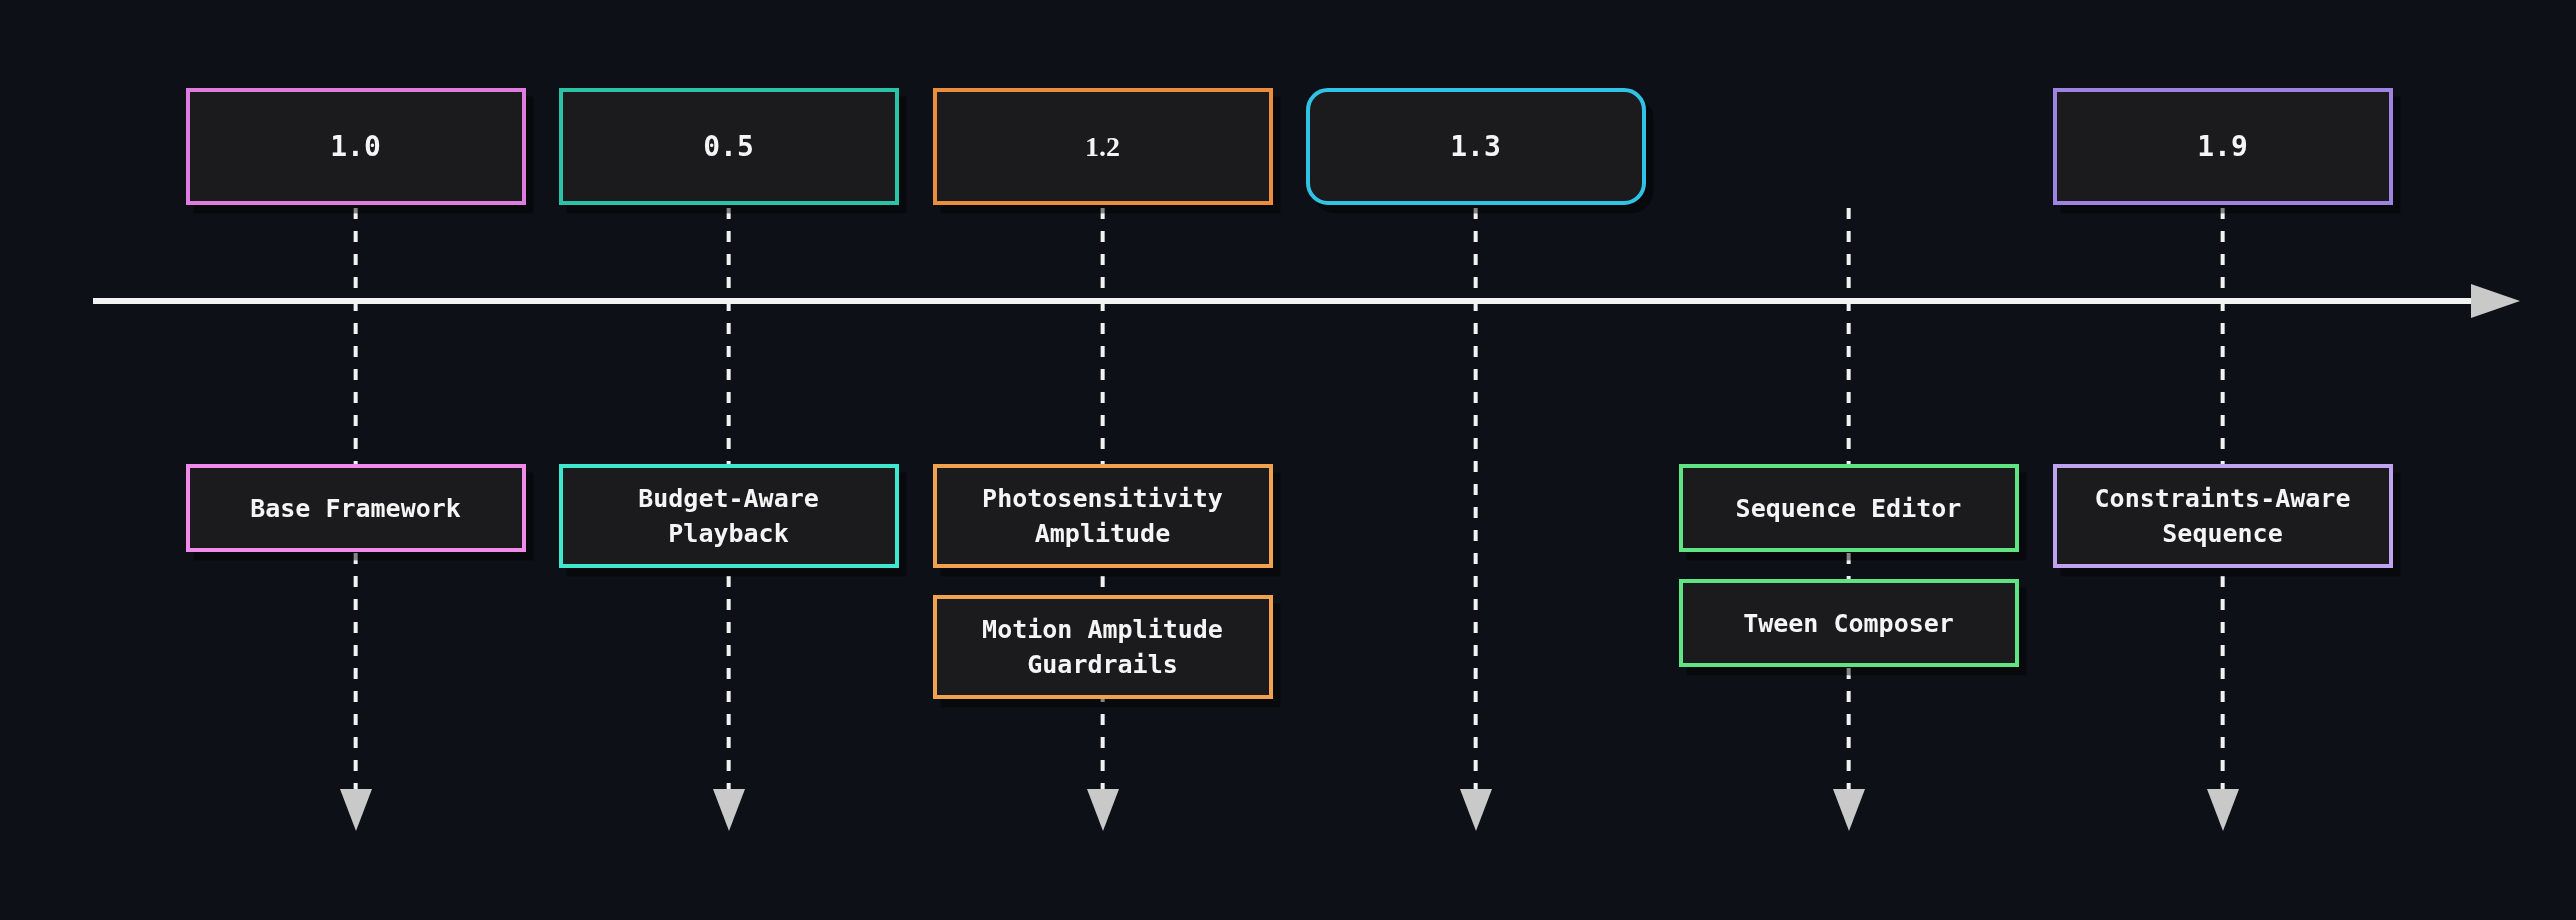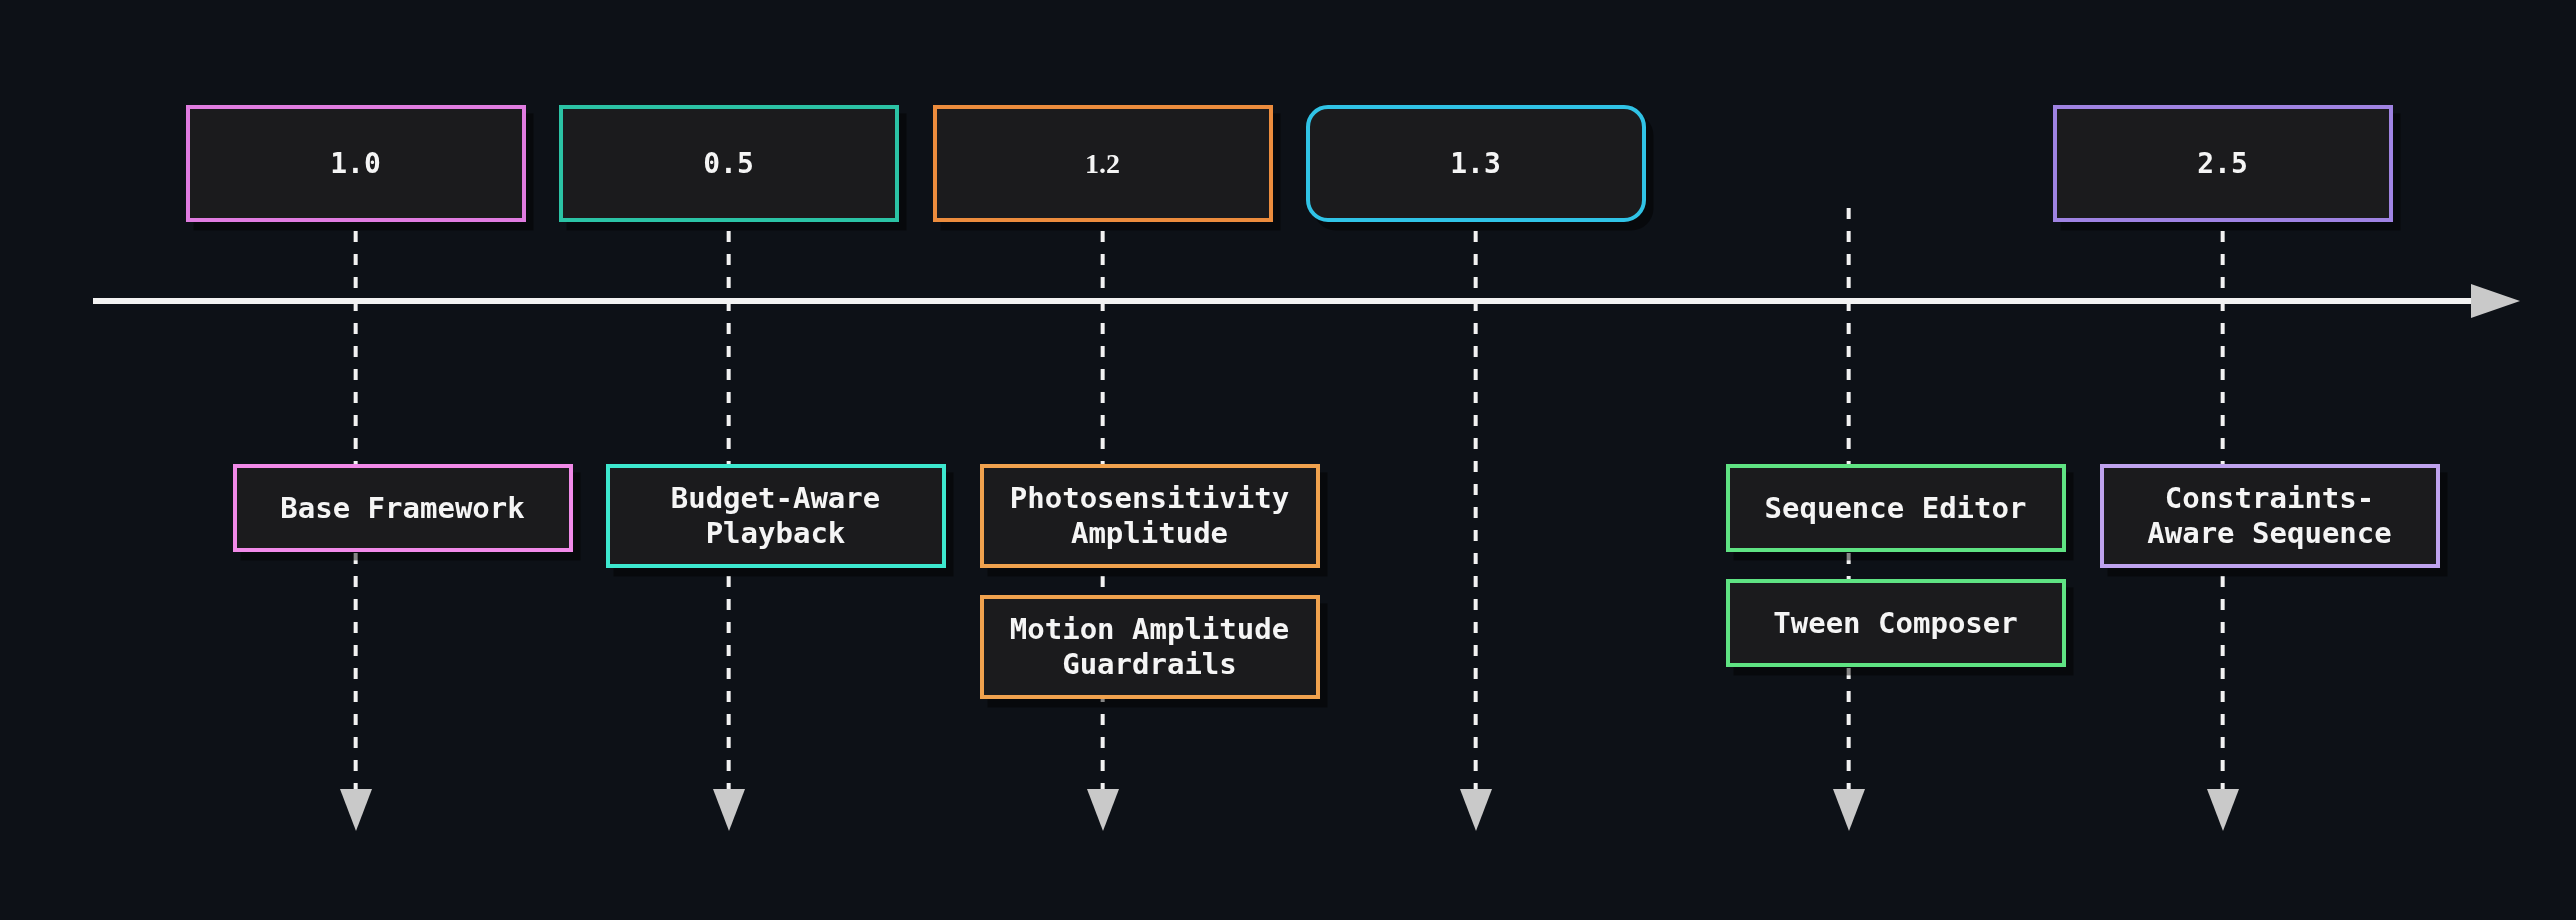--- a/index.html
+++ b/index.html
@@ -75,44 +75,43 @@
     justify-content: center;
     text-align: center;
     box-shadow: 7.5px 8.4px 0 rgba(0, 0, 0, 0.45);
     z-index: 4;
   }
 
   .version-node {
     position: absolute;
     left: 50%;
     transform: translateX(-50%);
-    top: 105px;
+    top: 88px;
     width: 340px;
     height: 117px;
     font-size: 28px;
   }
 
   .features {
     position: absolute;
     left: 50%;
     transform: translateX(-50%);
     top: 464px;
     width: 340px;
     display: flex;
     flex-direction: column;
     gap: 27px;
     z-index: 4;
   }
   .feature-node {
     width: 340px;
     min-height: 88px;
     padding: 13px 18.7px;
-    font-size: 29px;
+    font-size: 25px;
     line-height: 35px;
-    margin-left: 47px;
   }
 </style>
 </head>
 <body>
 
 <div class="canvas">
 
   <div class="axis-line"></div>
   <div class="axis-arrowhead"></div>
 
@@ -176,21 +175,21 @@
       <div class="node feature-node" style="border-color: rgb(95, 227, 131);">
         <span>Tween Composer</span>
       </div>
     </div>
   </div>
 
   <div class="column" style="left:2036px">
     <div class="vline"></div>
     <div class="down-arrowhead"></div>
     <div class="node version-node" style="border-color: rgb(159, 131, 226);">
-      <span>2.5</span>
+      <span>1.9</span>
     </div>
     <div class="features">
       <div class="node feature-node" style="border-color: rgb(191, 163, 238);">
         <span>Constraints-Aware Sequence</span>
       </div>
     </div>
   </div>
 
 </div>
 

